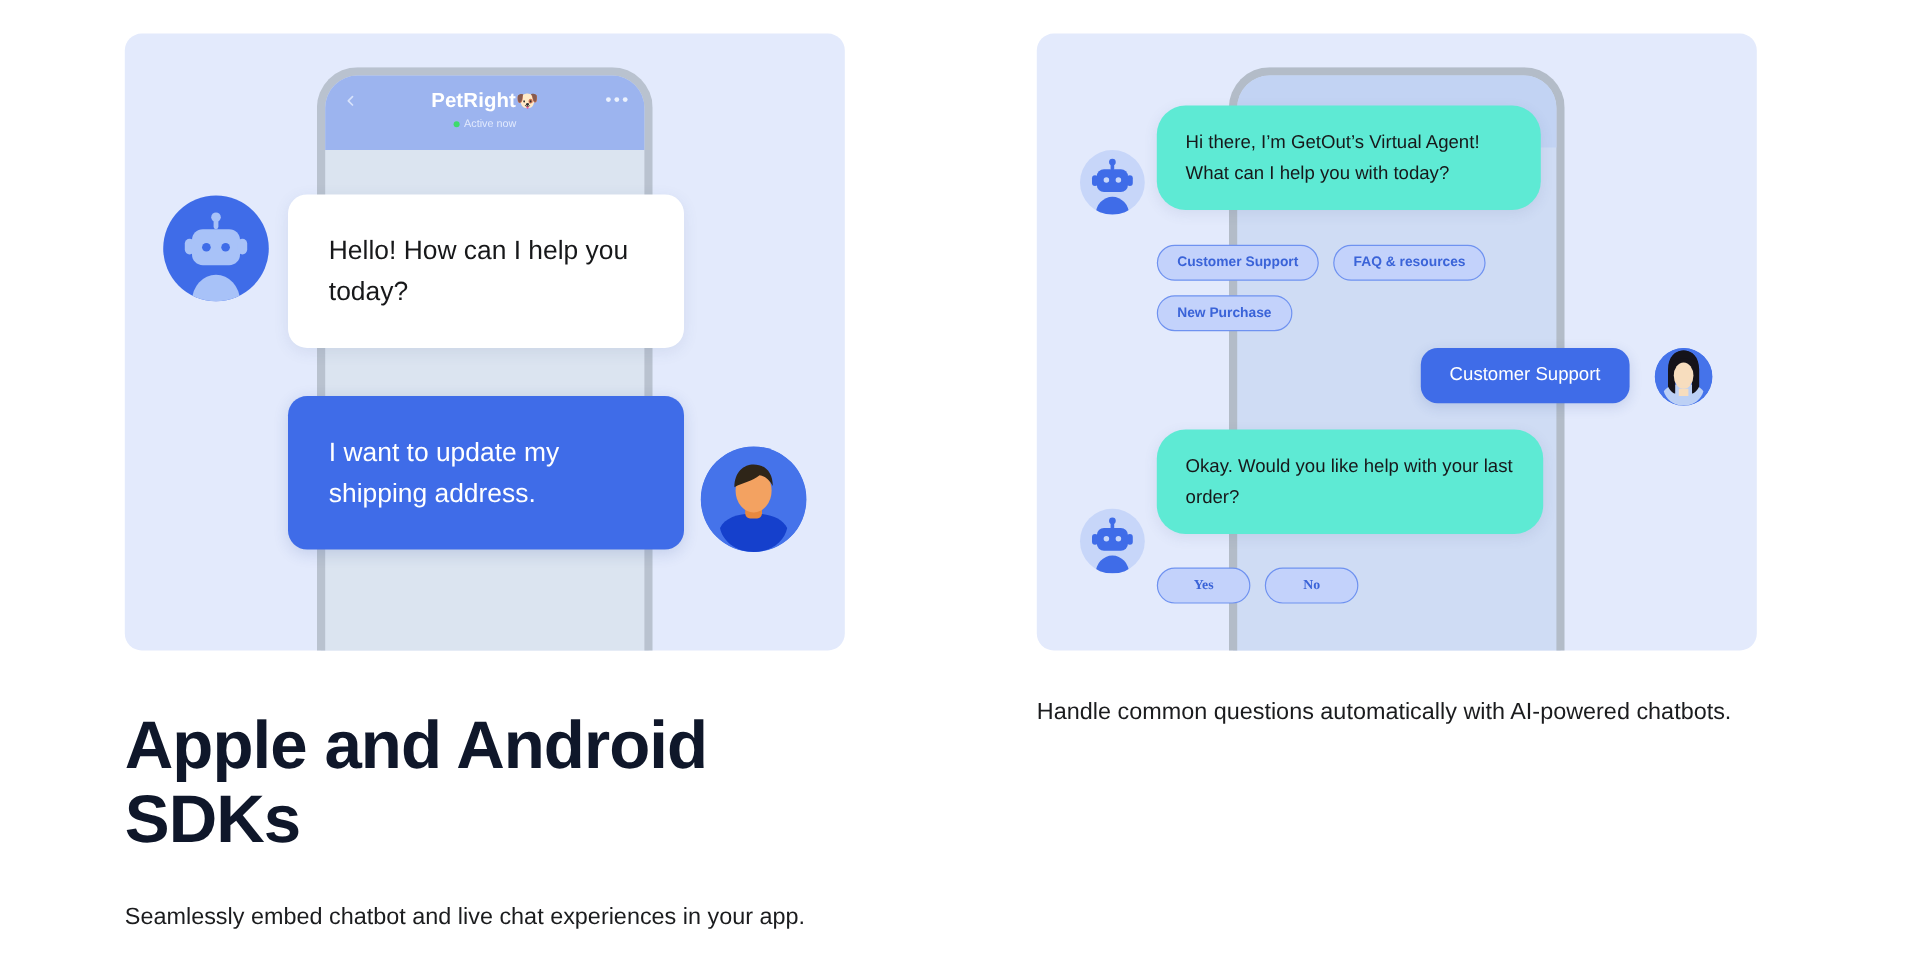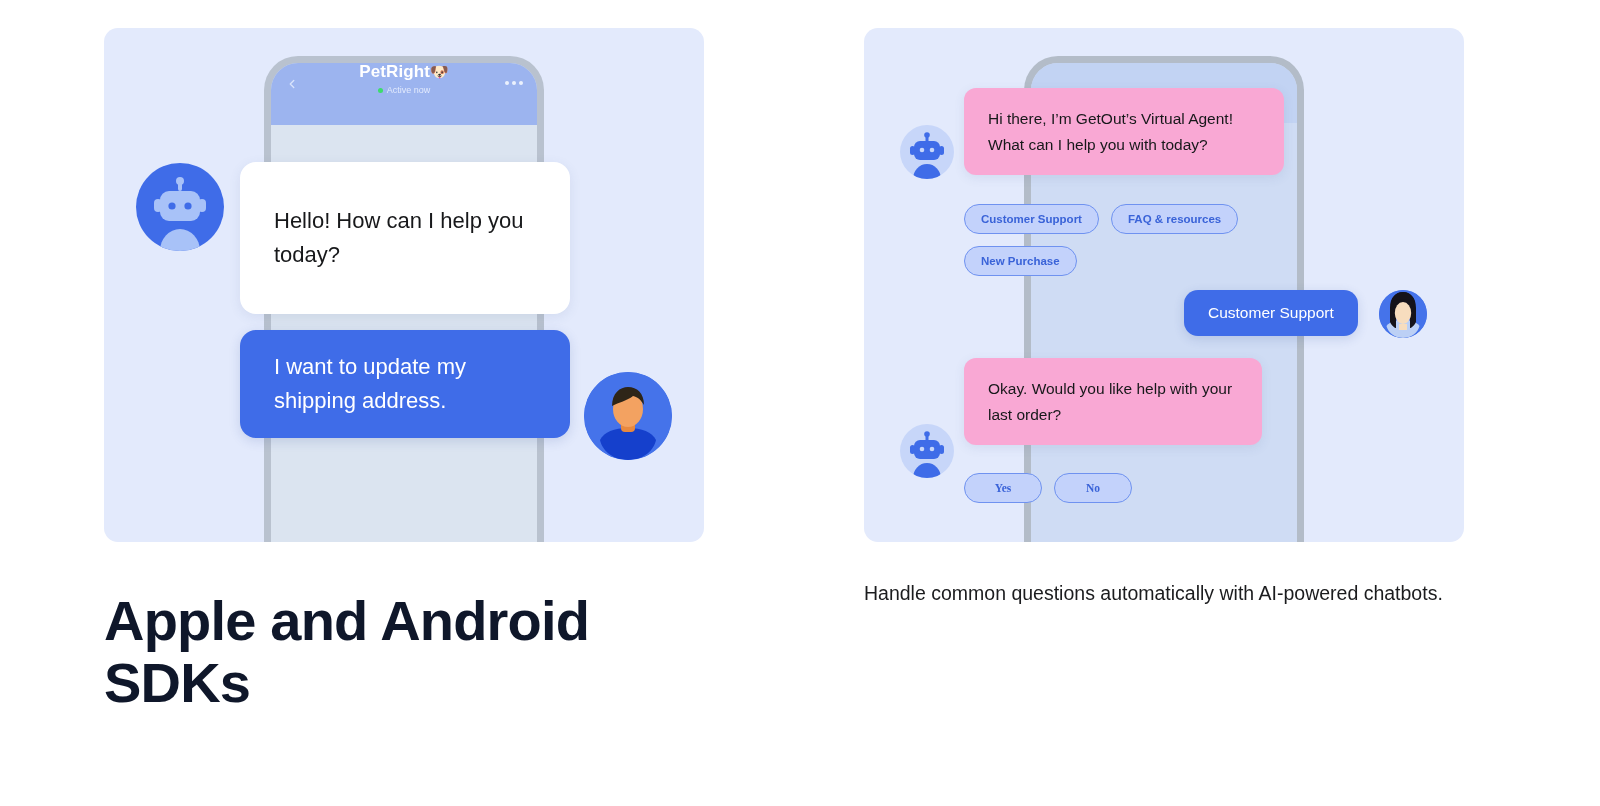--- a/index.html
+++ b/index.html
@@ -60,20 +60,21 @@
     box-sizing: border-box;
   }
   .phone-l-header {
     height: 62px;
     background: #9cb4ef;
     border-radius: 27px 27px 0 0;
     position: relative;
     display: flex;
     align-items: flex-start;
     justify-content: center;
+    padding-top: 12px;
     box-sizing: border-box;
   }
   .ph-back {
     position: absolute;
     left: 14px;
     top: 14px;
     width: 14px;
     height: 14px;
     color: #d7e2fb;
   }
@@ -125,35 +126,35 @@
     background: #3f6ce8;
     overflow: hidden;
   }
   .bubble-in-l {
     position: absolute;
     left: 136px;
     top: 134px;
     width: 330px;
     background: #ffffff;
     border-radius: 16px;
-    padding: 42px 34px;
+    padding: 30px 34px;
     box-sizing: border-box;
     font-size: 22px;
     line-height: 1.55;
     color: #17181a;
     box-shadow: 0 3px 12px rgba(70,90,140,.10);
   }
   .bubble-out-l {
     position: absolute;
     left: 136px;
     top: 302px;
     width: 330px;
     background: #3f6ce8;
     border-radius: 16px;
-    padding: 20px 34px;
+    padding: 30px 34px;
     box-sizing: border-box;
     font-size: 22px;
     line-height: 1.55;
     color: #ffffff;
     box-shadow: 0 3px 12px rgba(40,70,150,.16);
   }
   .user-avatar-l {
     position: absolute;
     left: 480px;
     top: 344px;
@@ -185,22 +186,22 @@
 
   
   .r-row { position: absolute; }
   .bot-avatar-r {
     width: 54px; height: 54px;
     border-radius: 50%;
     background: #c7d6f9;
     overflow: hidden;
   }
   .bubble-in-r {
-    background: #f9a8d4;
-    border-radius: 12px;
+    background: #5eead4;
+    border-radius: 24px;
     padding: 18px 24px;
     box-sizing: border-box;
     font-size: 15.5px;
     line-height: 1.65;
     color: #17181a;
     box-shadow: 0 3px 11px rgba(70,90,140,.10);
   }
   .chip {
     display: inline-flex;
     align-items: center;
@@ -303,20 +304,21 @@
             <circle cx="44" cy="44" r="44" fill="#4573ea"></circle>
             <path d="M44 88 c-16 0 -26 -10 -28 -20 c4 -8 14 -12 28 -12 c14 0 24 4 28 12 c-2 10 -12 20 -28 20z" fill="#1540cc"></path>
             <rect x="37" y="46" width="14" height="14" rx="4" fill="#e8893f"></rect>
             <ellipse cx="44" cy="37" rx="15" ry="18" fill="#f3a261"></ellipse>
             <path d="M28 34 c0 -13 8 -19 16 -19 c9 0 16 6 16 18 c-3 -5 -6 -8 -11 -9 c-6 5 -14 6 -21 10z" fill="#2e2518"></path>
           </svg>
         </div>
       </div>
 
       <h2 class="feature-title">Apple and Android SDKs</h2>
+      <p class="feature-desc">Seamlessly embed chatbot and live chat experiences in your app.</p>
     </div>
 
     <div class="feature">
 
       <div class="illus-card">
 
         <div class="phone-r">
           <div class="phone-r-top"></div>
         </div>
 
@@ -363,21 +365,21 @@
               <circle cx="27" cy="10" r="2.8" fill="#3f6ce8"></circle>
               <rect x="14" y="16" width="26" height="19" rx="6" fill="#3f6ce8"></rect>
               <rect x="10" y="21" width="5" height="9" rx="2.5" fill="#3f6ce8"></rect>
               <rect x="39" y="21" width="5" height="9" rx="2.5" fill="#3f6ce8"></rect>
               <circle cx="22" cy="25" r="2.3" fill="#c7d6f9"></circle>
               <circle cx="32" cy="25" r="2.3" fill="#c7d6f9"></circle>
               <path d="M13 54 a14 15 0 0 1 28 0 z" fill="#3f6ce8"></path>
             </svg>
           </div>
         </div>
-        <div class="r-row bubble-in-r" style="left:100px; top:330px; width:298px;">Okay. Would you like help with your last order?</div>
+        <div class="r-row bubble-in-r" style="left:100px; top:330px; width:322px;">Okay. Would you like help with your last order?</div>
 
         <div class="r-row chip-row" style="left:100px; top:445px;font-family:Liberation Serif, serif;">
           <span class="chip" style="width:78px;">Yes</span>
           <span class="chip" style="width:78px;text-align:center;">No</span>
         </div>
       </div>
 
       <p class="feature-desc">Handle common questions automatically with AI-powered chatbots.</p>
     </div>
 

